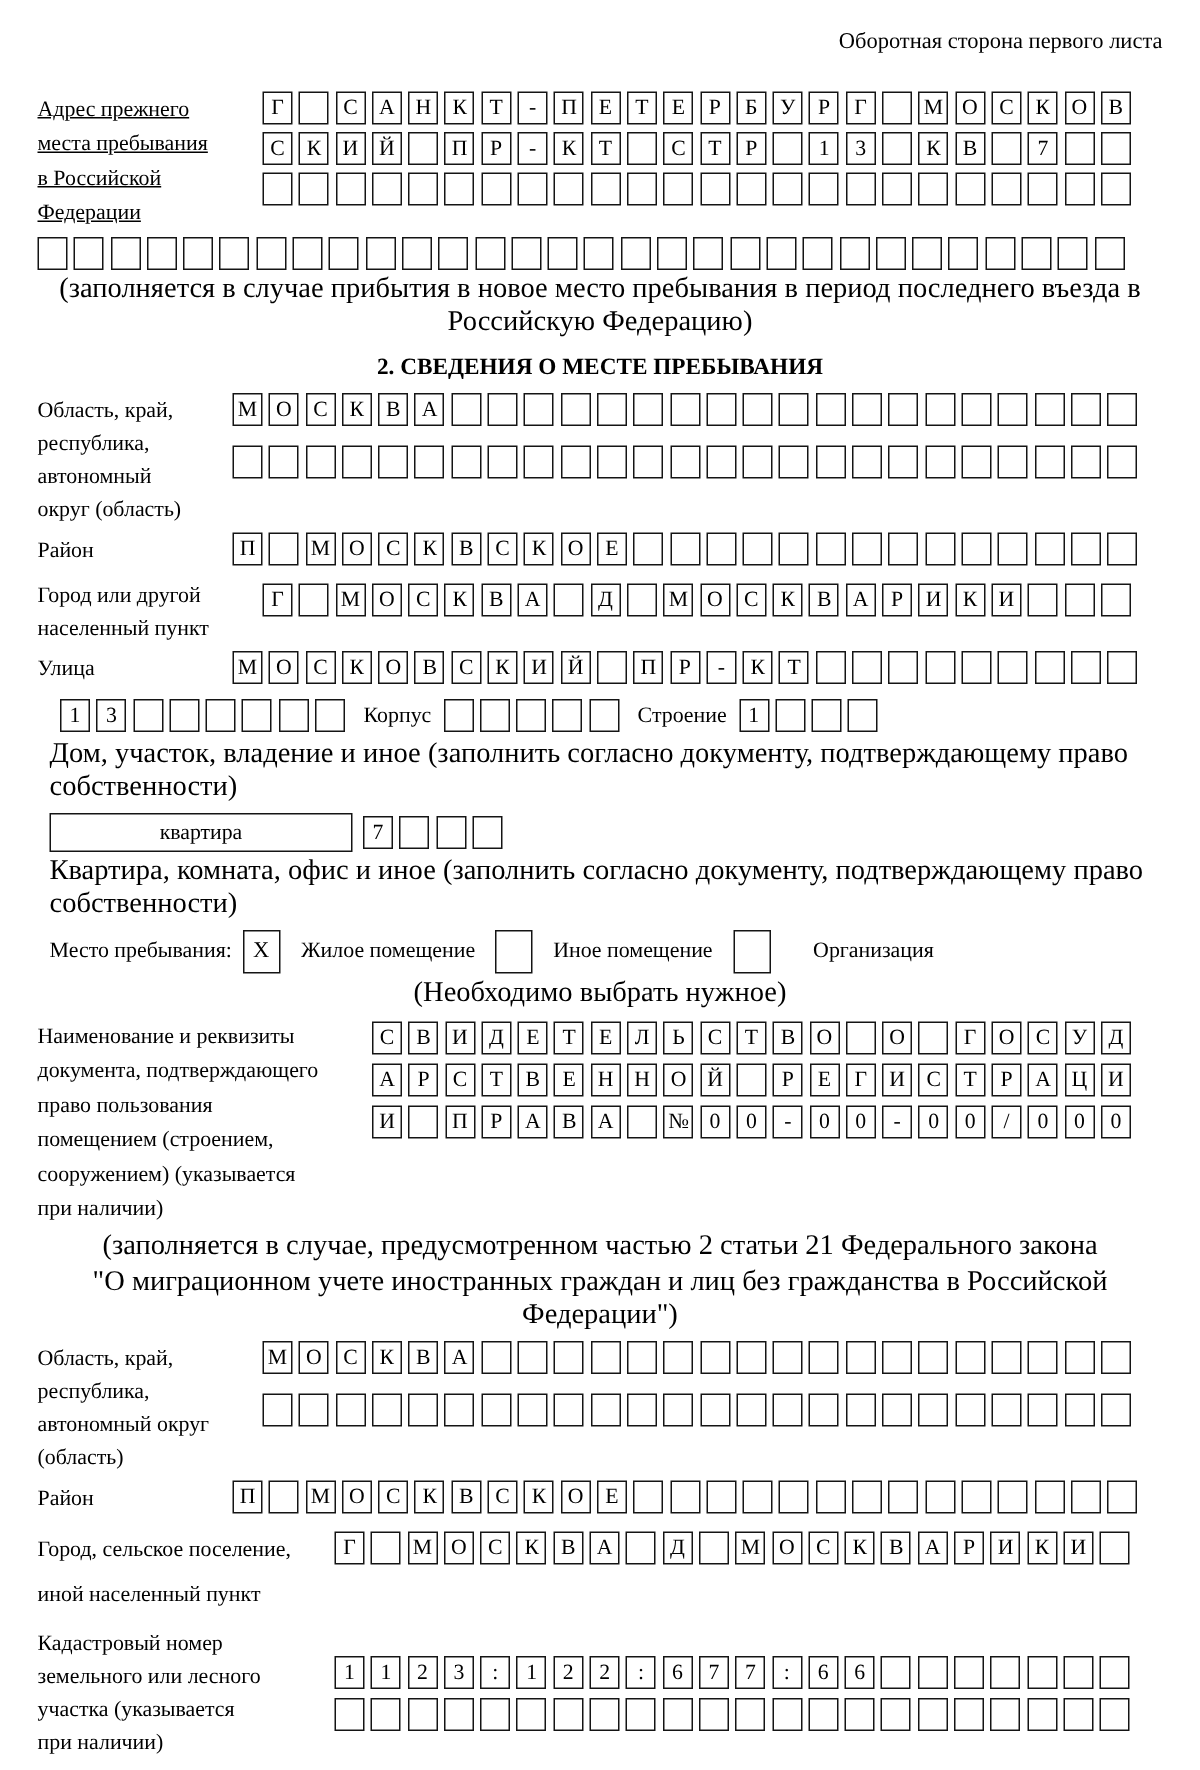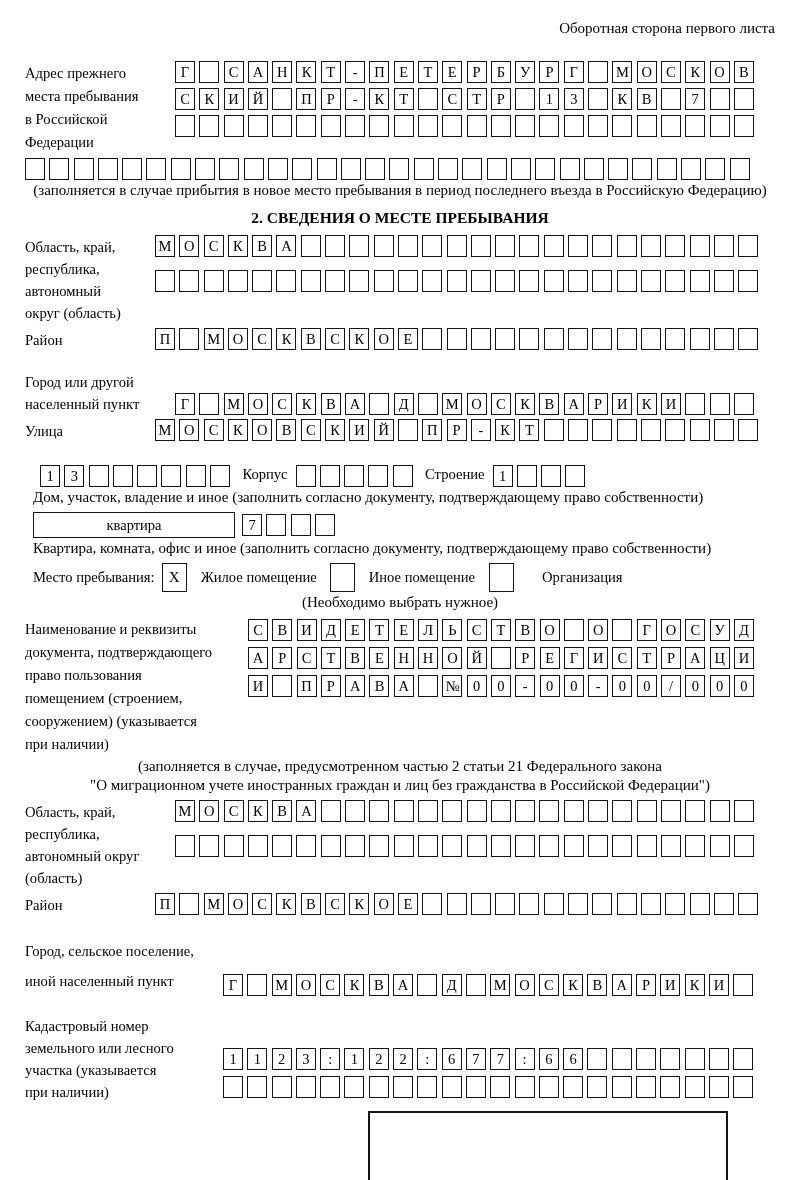--- a/index.html
+++ b/index.html
@@ -7,43 +7,43 @@
         font-family:"Liberation Serif","DejaVu Serif",serif;color:#000;}
   .hdr{ text-align:right; font-size:15px; margin:14px 0 24px; }
   .boxrow{display:flex;height:22px;}
   .cb{box-sizing:border-box;flex:none;width:20px;height:22px;border:1.6px solid #141414;
       margin-right:4.3px;display:inline-flex;align-items:center;justify-content:center;
       font-size:14.5px;line-height:1;background:#fff;}
   .fline{display:flex;}
   .flabel{flex:none;font-size:14.6px;line-height:23px;white-space:pre-line;padding-top:1px;}
   .rows>.boxrow{margin-bottom:5px;}
   .rows.wide-gap>.boxrow{margin-bottom:13px;}
-  .caption{font-size:15px;margin:2px 0 6px;}
+  .caption{font-size:19px;margin:2px 0 6px;}
   .caption.center{text-align:center;}
   .h2{font-weight:bold;font-size:15.5px;text-align:center;margin:10px 0 8px;}
   .namedrect{box-sizing:border-box;flex:none;height:26px;border:1.6px solid #141414;
       display:flex;align-items:center;justify-content:center;font-size:14.5px;}
   .inlbl{font-size:14.6px;line-height:26px;padding:0 8px;flex:none;}
   .vcent{align-items:center;}
   .ckb{box-sizing:border-box;flex:none;width:25px;height:29px;border:1.6px solid #141414;
       display:inline-flex;align-items:center;justify-content:center;font-size:15px;}
   .stayrow{display:flex;align-items:center;margin:6px 0 2px 8px;font-size:14.6px;}
   .stamp{box-sizing:border-box;width:360px;height:175px;border:2px solid #141414;margin-left:343px;margin-top:8px;}
-  .mt4{margin-top:4px;} .mt6{margin-top:18px;align-items:flex-end;}
+  .mt4{margin-top:4px;} .mt6{margin-top:6px;}
   .ml8{margin-left:8px;}
 </style>
 </head>
 <body>
 
 <div class="page">
 
   <div class="hdr">Оборотная сторона первого листа</div>
 
   <div class="fline">
-    <div class="flabel" style="width:150px;">Адрес прежнего
+    <div class="flabel" style="width:150px;text-decoration:underline;">Адрес прежнего
 места пребывания
 в Российской
 Федерации</div>
     <div class="rows">
       <div class="boxrow">
           <span class="cb">Г</span>
           <span class="cb"></span>
           <span class="cb">С</span>
           <span class="cb">А</span>
           <span class="cb">Н</span>

